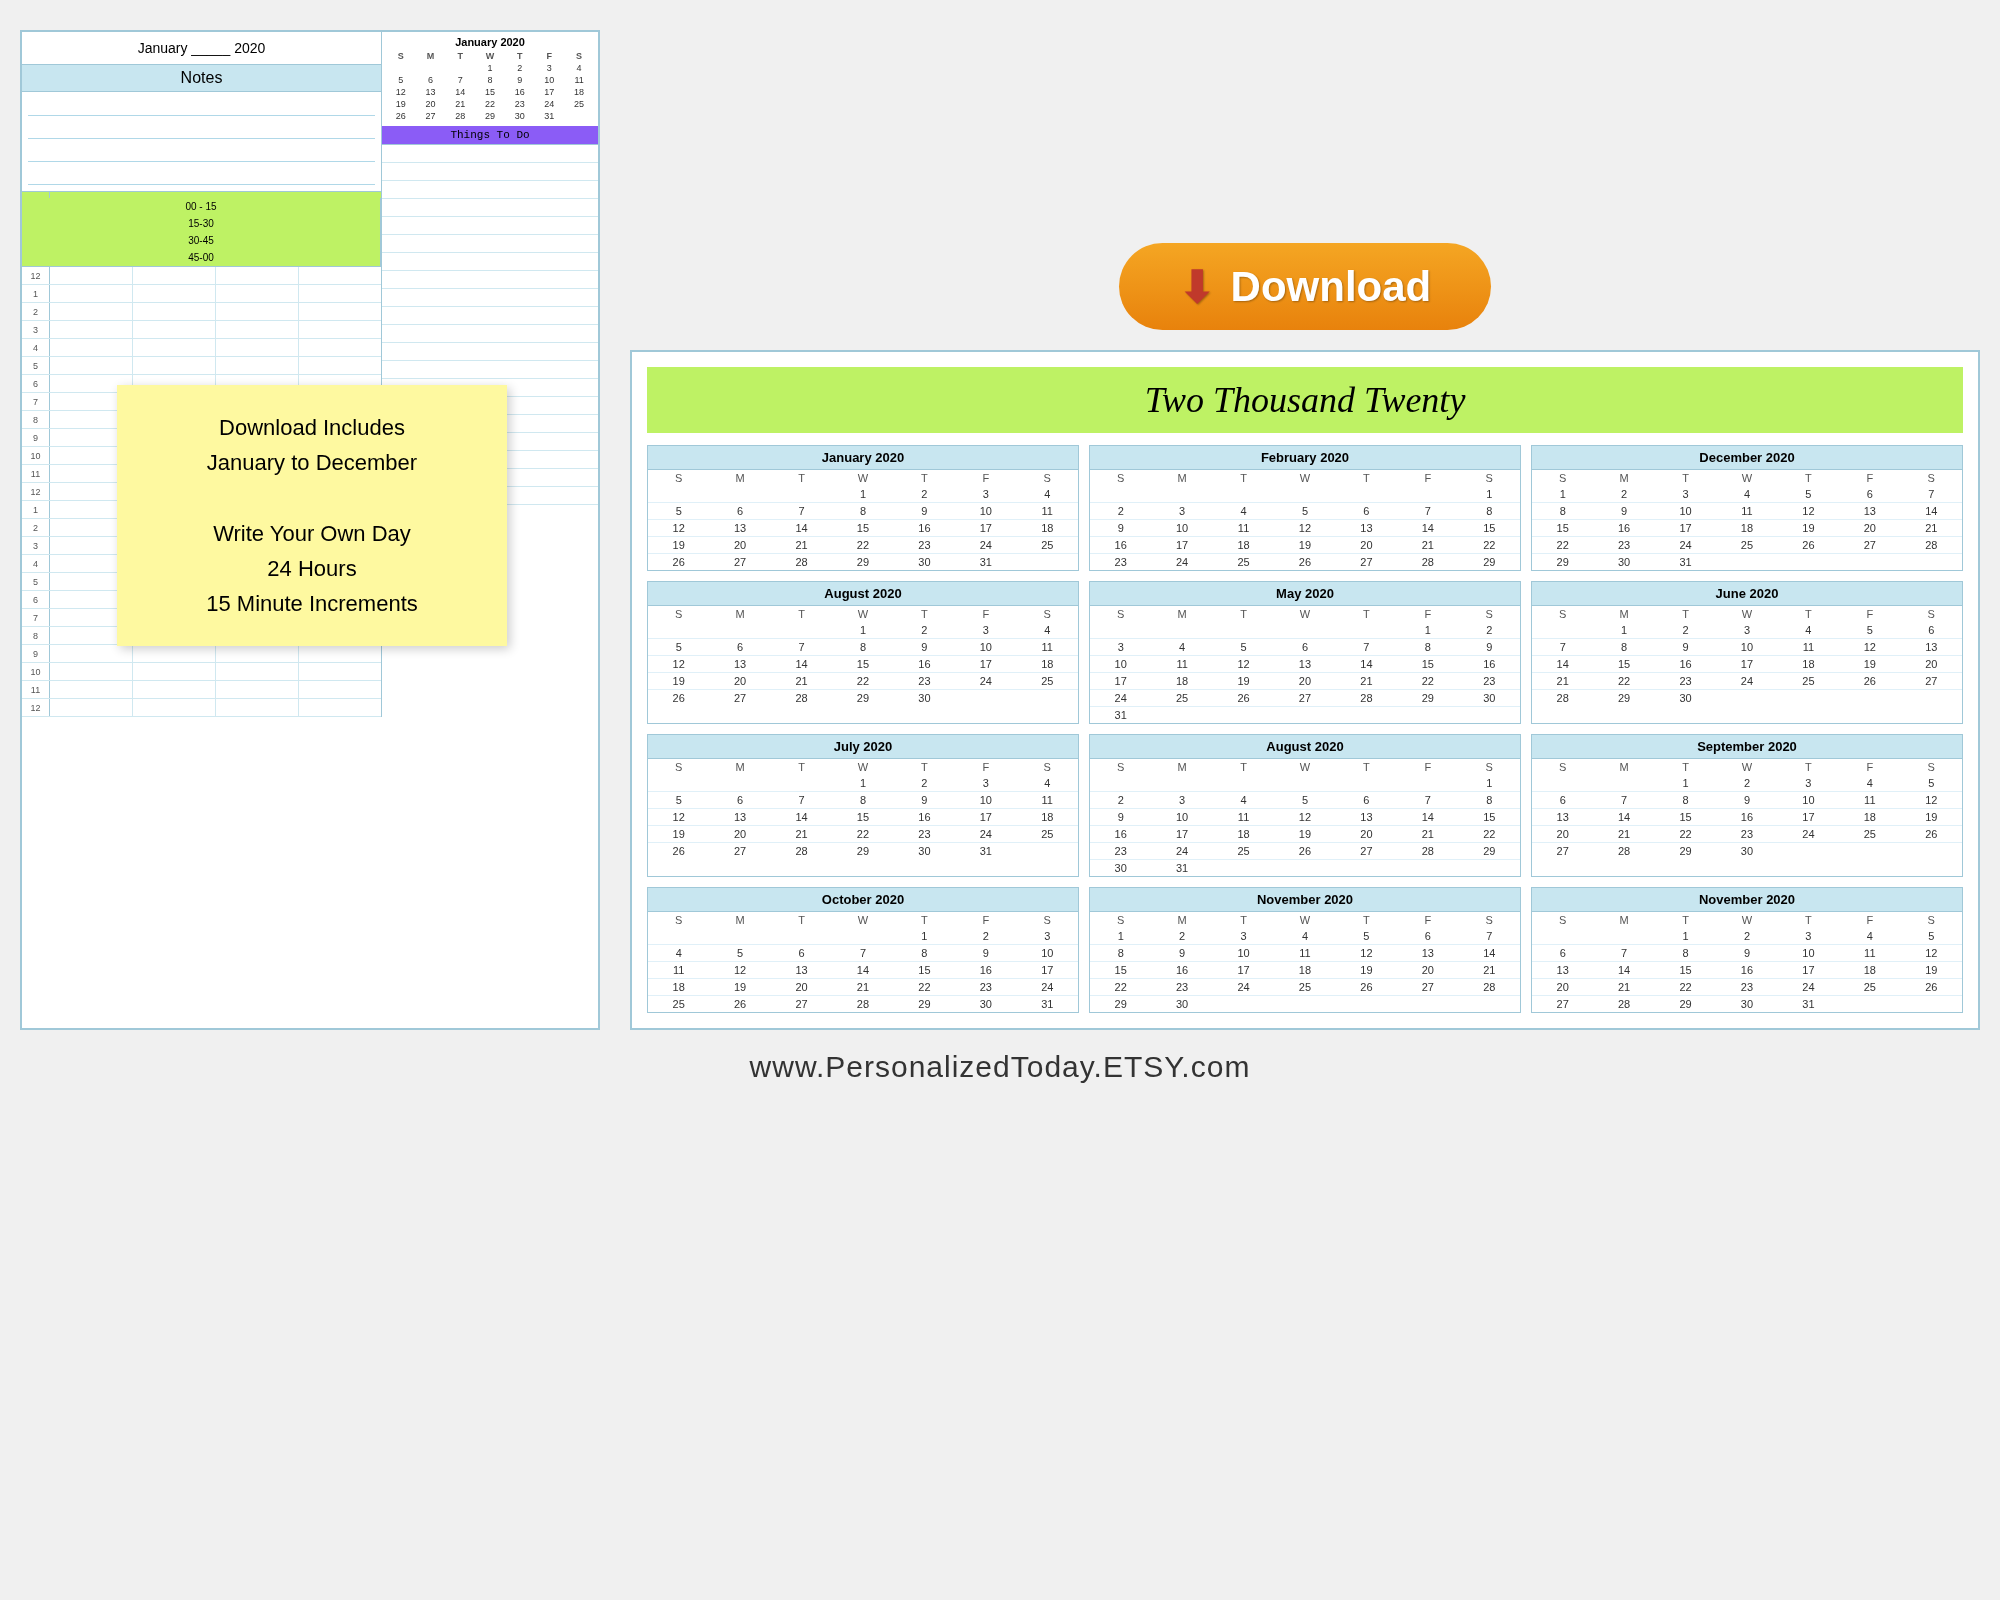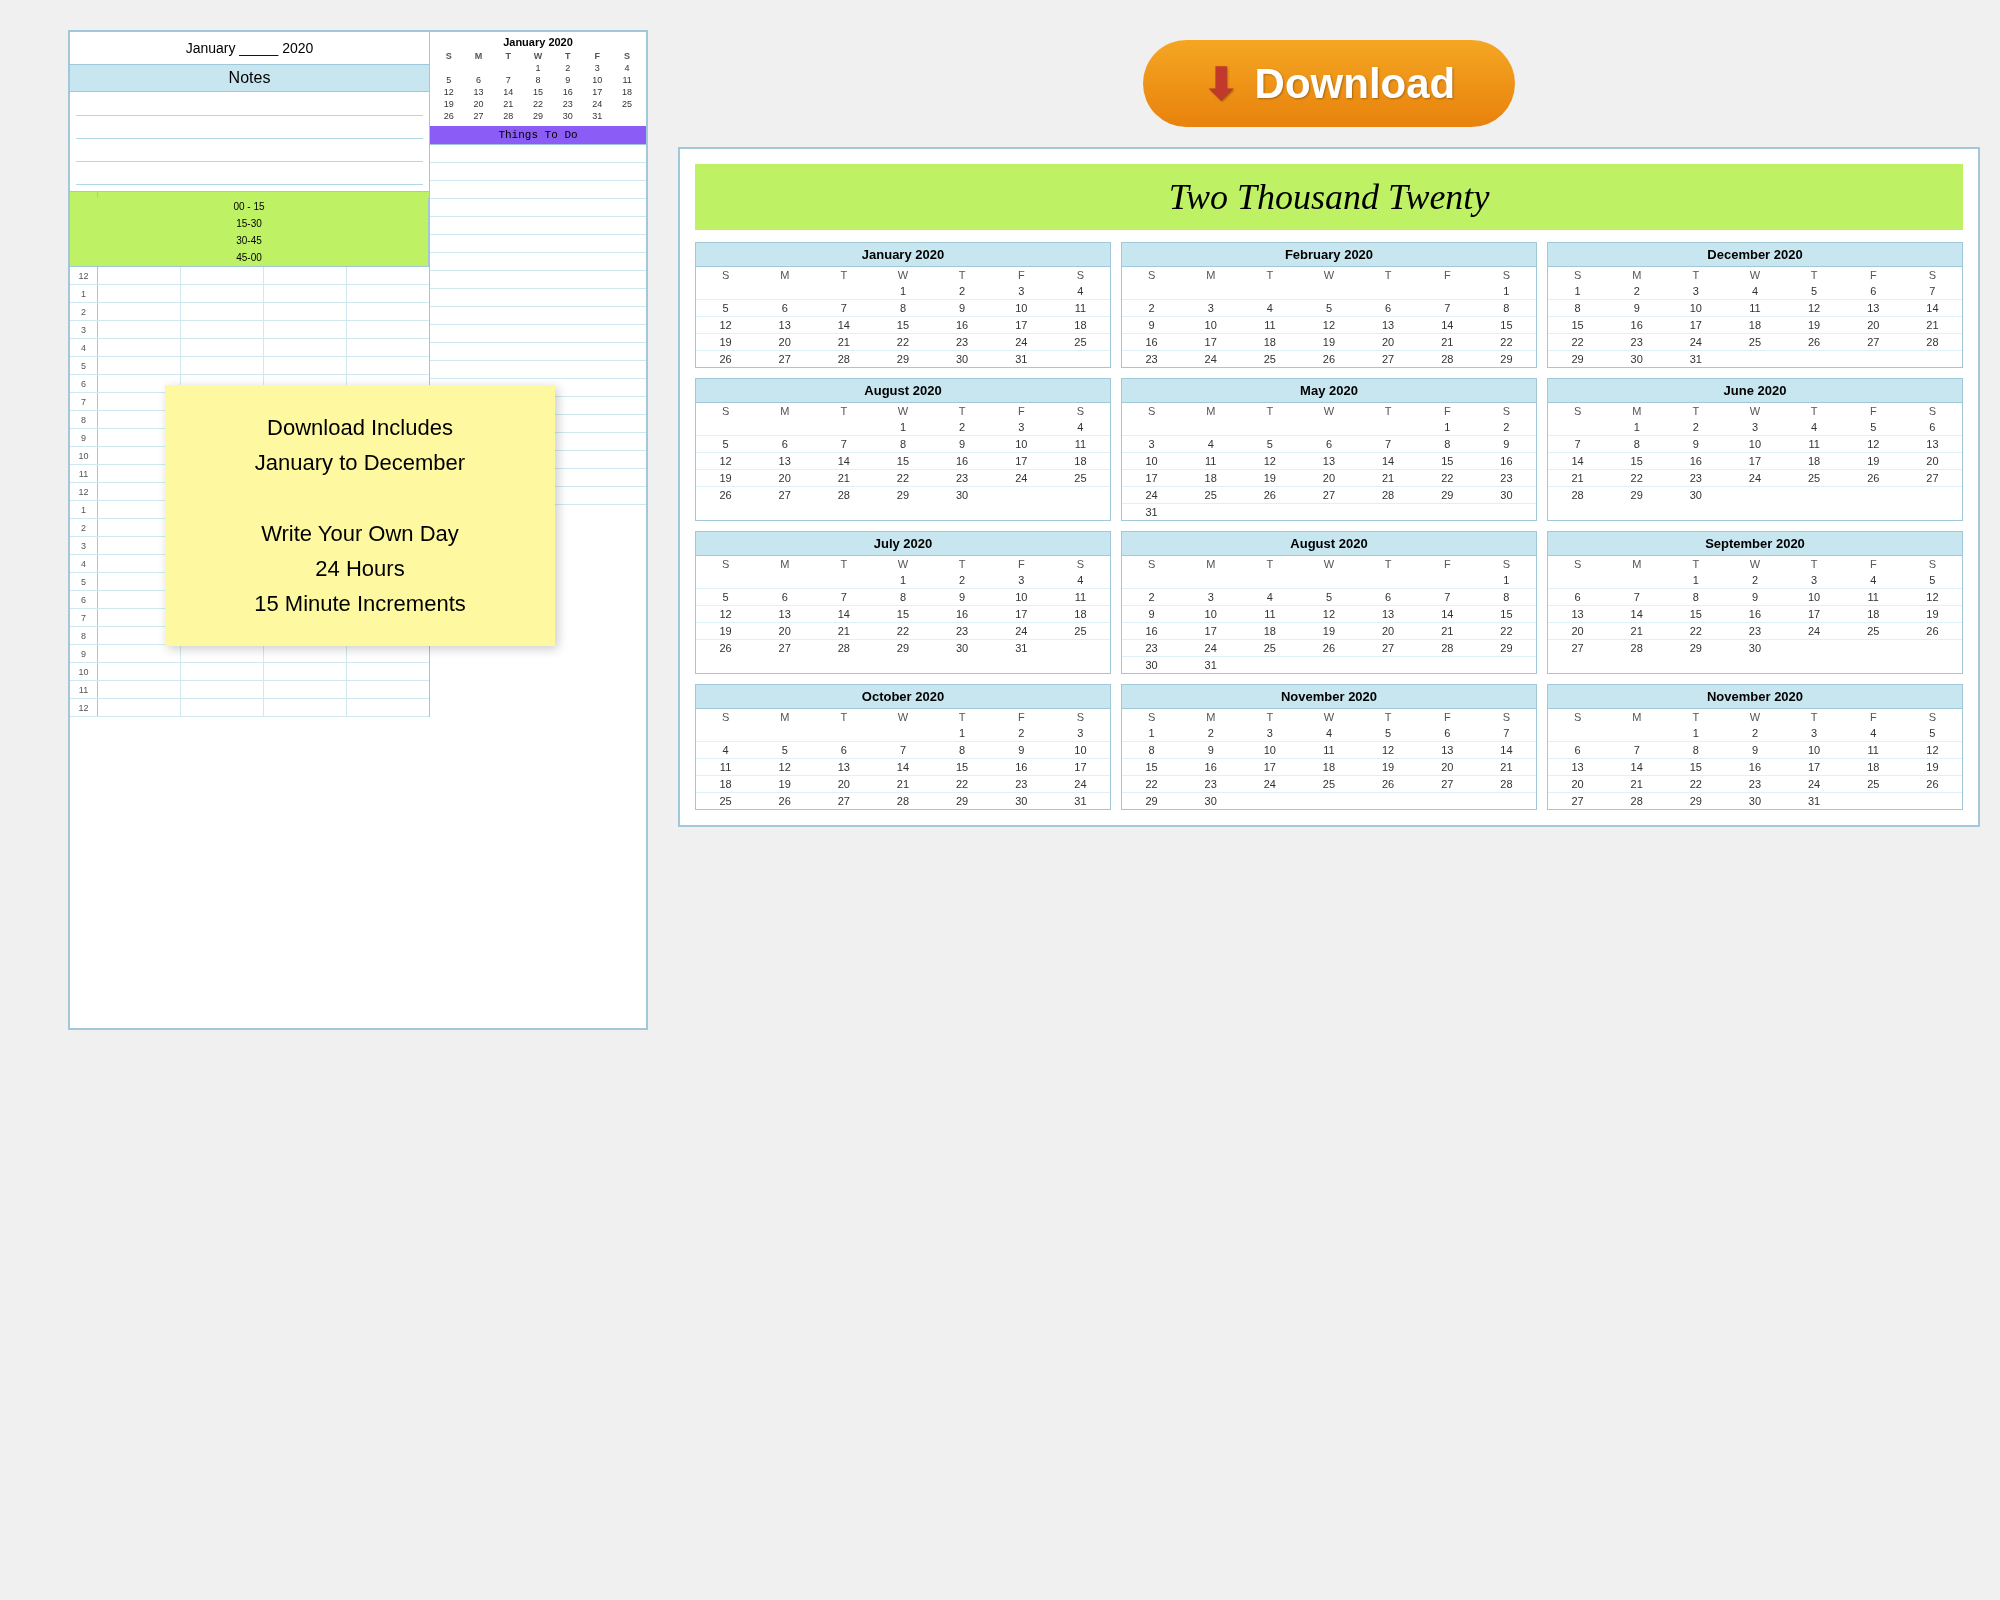--- a/index.html
+++ b/index.html
@@ -14,22 +14,21 @@
     }
     .main-container {
       width: 1960px;
       margin: 30px 20px;
       display: flex;
       flex-direction: column;
     }
     .top-section {
       display: flex;
       gap: 30px;
-      align-items: flex-start;
-      margin-left: 48px;
+      align-items: flex-end;
     }
 
     
     .planner {
       background: white;
       border: 2px solid #a0c8d8;
       width: 580px;
       min-height: 1000px;
       flex-shrink: 0;
       font-size: 11px;
@@ -1355,13 +1354,16 @@
                     <td></td>
                   </tr>
                 </tbody>
               </table>
             </div>
           </div>
       </div>
     </div>
   </div>
 
+  <div class="footer">
+    <span>www.PersonalizedToday.ETSY.com</span>
+  </div>
 </div>
 
 </body></html>

